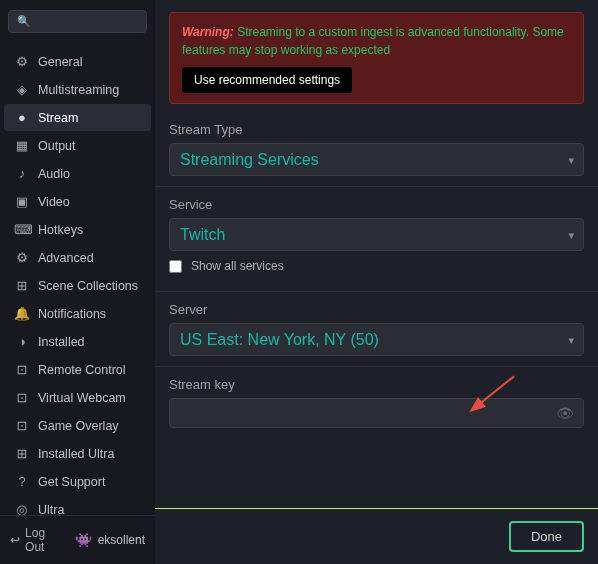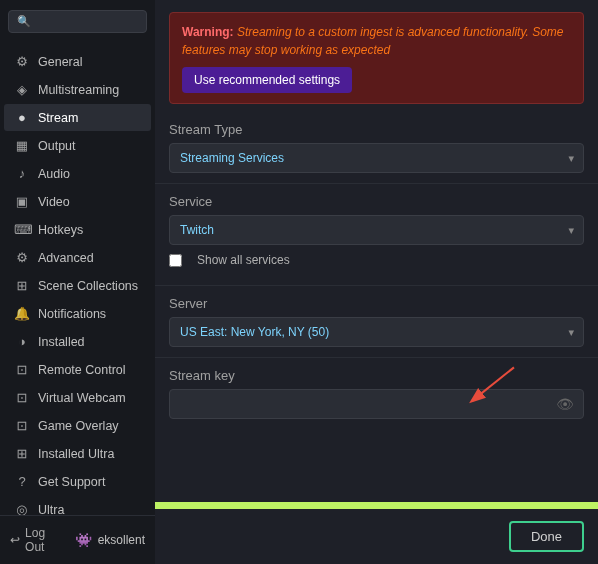--- a/index.html
+++ b/index.html
@@ -125,30 +125,30 @@
       margin: 12px 14px 8px 14px;
       border-radius: 4px;
       padding: 10px 12px;
       font-size: 12px;
       line-height: 1.5;
     }
 
     .warning-banner .warning-label {
       color: #ff6b6b;
       font-weight: bold;
+      font-style: italic;
     }
 
     .warning-banner .warning-text {
-      color: #f97316;
-      font-style: italic;
+      color: #22c55e;
     }
 
     .recommend-btn {
       margin-top: 8px;
-      background: #4c1d95;
+      background: #000000;
       border: none;
       color: #fff;
       padding: 6px 12px;
       border-radius: 4px;
       cursor: pointer;
       font-size: 12px;
       font-weight: 500;
     }
 
     .form-section {
@@ -166,23 +166,23 @@
     .select-wrapper {
       position: relative;
       width: 100%;
     }
 
     .form-select {
       width: 100%;
       background: #2a2d35;
       border: 1px solid #3a3d45;
       border-radius: 4px;
-      color: #7dd3fc;
+      color: #14b8a6;
       padding: 7px 30px 7px 10px;
-      font-size: 12px;
+      font-size: 16px;
       outline: none;
       appearance: none;
       cursor: pointer;
     }
 
     .select-arrow {
       position: absolute;
       right: 10px;
       top: 50%;
       transform: translateY(-50%);
@@ -192,21 +192,21 @@
     }
 
     .service-section {
       padding: 10px 14px;
       border-bottom: 1px solid #2a2d35;
     }
 
     .checkbox-row {
       display: flex;
       align-items: center;
-      gap: 15px;
+      gap: 9px;
       margin: 8px 0;
       font-size: 12px;
       color: #b0b0b0;
     }
 
     .checkbox-row input[type="checkbox"] {
       accent-color: #4e9af1;
       cursor: pointer;
     }
 
@@ -257,21 +257,21 @@
       height: 50px;
       pointer-events: none;
     }
 
     
     .content-footer {
       margin-top: auto;
       padding: 12px 14px;
       display: flex;
       justify-content: flex-end;
-      border-top: 7px solid #bef264;
+      border-top: 1px solid #bef264;
     }
 
     .done-btn {
       background: #1e2028;
       border: 2px solid #3ecf8e;
       color: #d0d0d0;
       padding: 6px 20px;
       border-radius: 4px;
       cursor: pointer;
       font-size: 13px;

